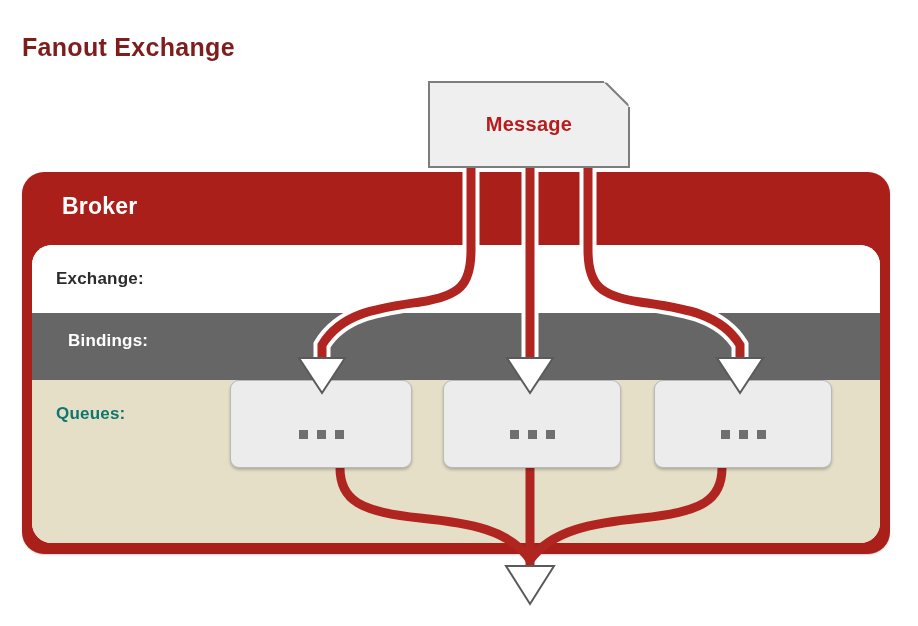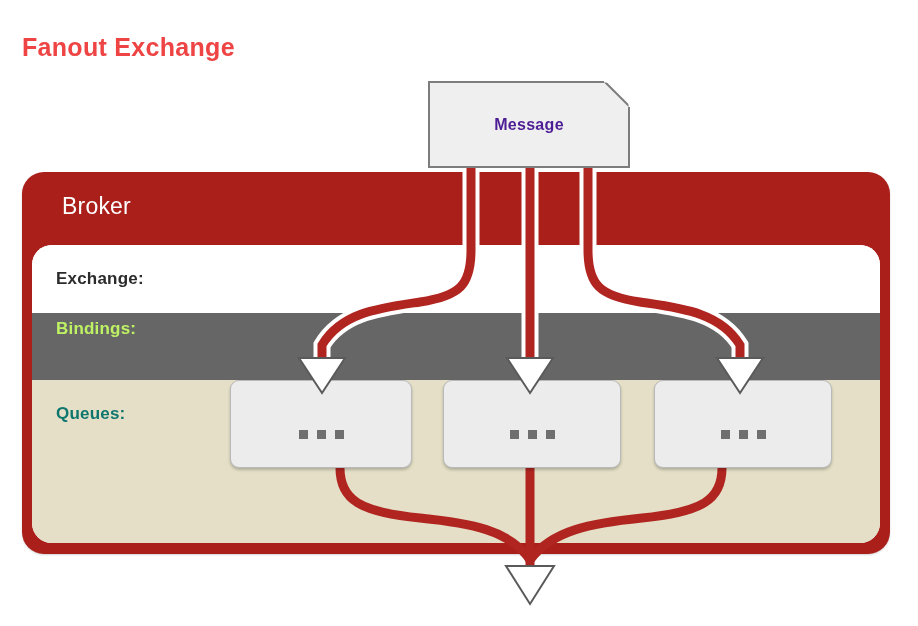--- a/index.html
+++ b/index.html
@@ -9,34 +9,34 @@
     font-family:"Liberation Sans", sans-serif;
     overflow:hidden;
     position:relative;
   }
   #stage{position:absolute;left:0;top:0;width:918px;height:626px;}
 
   
   .title{
     position:absolute;left:22px;top:33px;
     font-size:25px;font-weight:bold;letter-spacing:.3px;
-    color:#ef4444;
+    color:#7f1d1d;
     white-space:nowrap;
   }
 
   
   .broker-outer{
     position:absolute;left:22px;top:172px;width:868px;height:382px;
     background:#ab1f1a;
     border-radius:22px;
     box-shadow:0 1px 2px rgba(0,0,0,.18);
   }
   .broker-label{
     position:absolute;left:62px;top:193px;
-    font-size:23px;font-weight:normal;color:#ffffff;
+    font-size:23px;font-weight:bold;color:#ffffff;
     letter-spacing:.2px;
     z-index:6;
     text-align:right;
   }
 
   
   .panel{
     position:absolute;left:32px;top:245px;width:848px;height:298px;
     border-radius:20px;
     overflow:hidden;
@@ -47,38 +47,38 @@
   .band-bindings{top:68px;height:67px;background:#666666;}
   .band-queues{top:135px;height:163px;background:#e4dfc6;}
 
   .row-label{
     position:absolute;left:24px;
     font-size:17px;font-weight:bold;
     letter-spacing:.2px;
     white-space:nowrap;
   }
   .lbl-exchange{top:24px;color:#2b2b2b;}
-  .lbl-bindings{top:6px;color:#bef264;}
+  .lbl-bindings{top:18px;color:#ffffff;margin-left:12px;}
   .lbl-queues{top:24px;color:#0f766e;}
 
   
   .msg-box{
     position:absolute;left:428px;top:81px;width:202px;height:87px;
     background:#efefef;
     border:2px solid #7d7d7d;
     box-sizing:border-box;
     z-index:8;
   }
   .msg-fold-line{
     position:absolute;right:-2px;top:-2px;width:26px;height:26px;
   }
   .msg-label{
     position:absolute;left:0;top:0;width:100%;height:100%;
     display:flex;align-items:center;justify-content:center;
-    font-size:16px;font-weight:bold;color:#4c1d95;
+    font-size:20px;font-weight:bold;color:#b91c1c;
     letter-spacing:.3px;
   }
 
   
   .queue{
     position:absolute;top:380px;width:182px;height:88px;
     background:#ececec;
     border:1px solid #b9b9b9;
     border-radius:9px;
     box-sizing:border-box;

